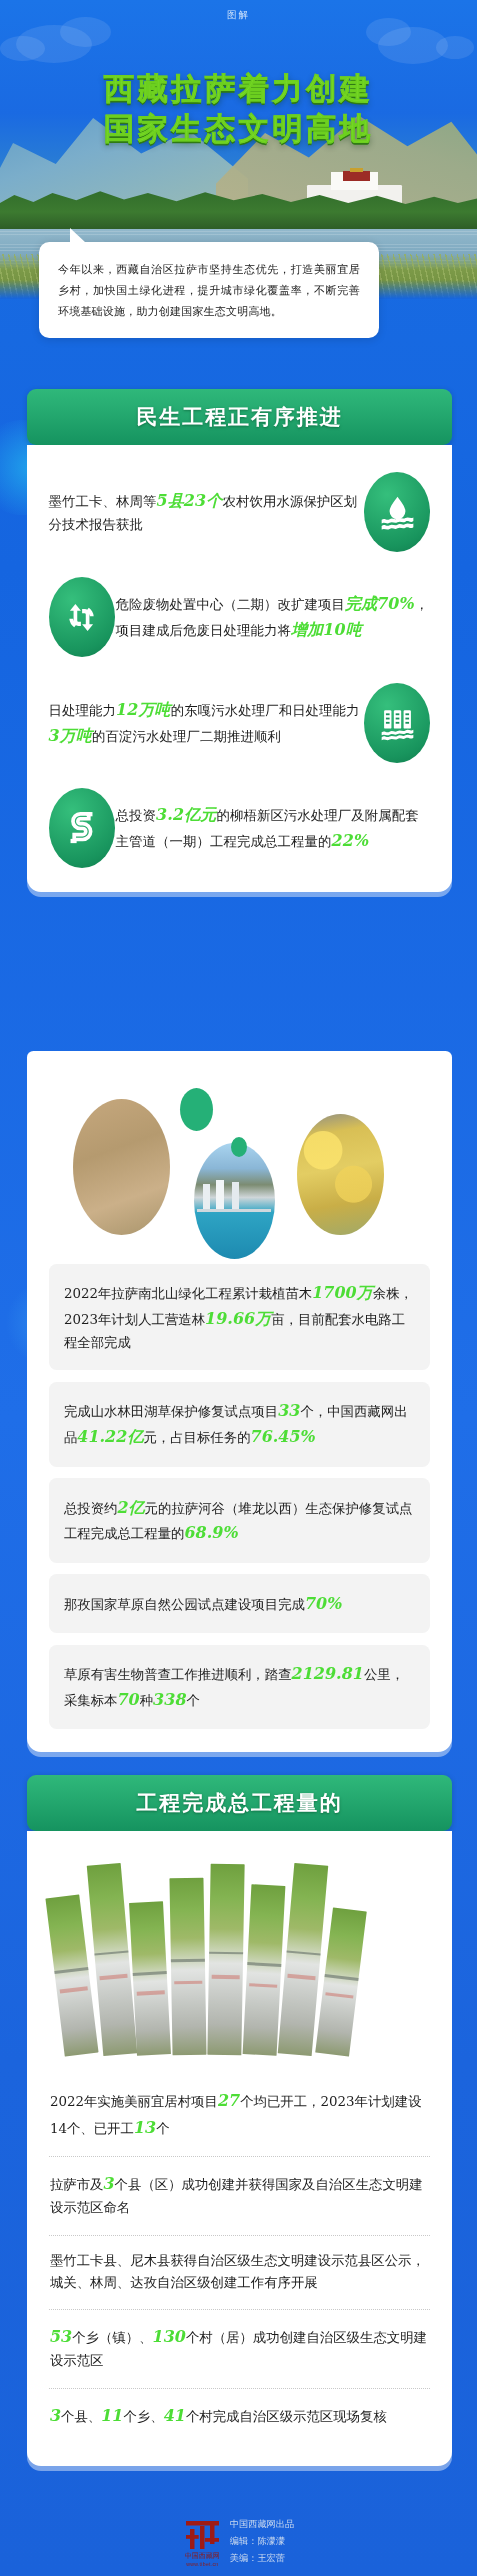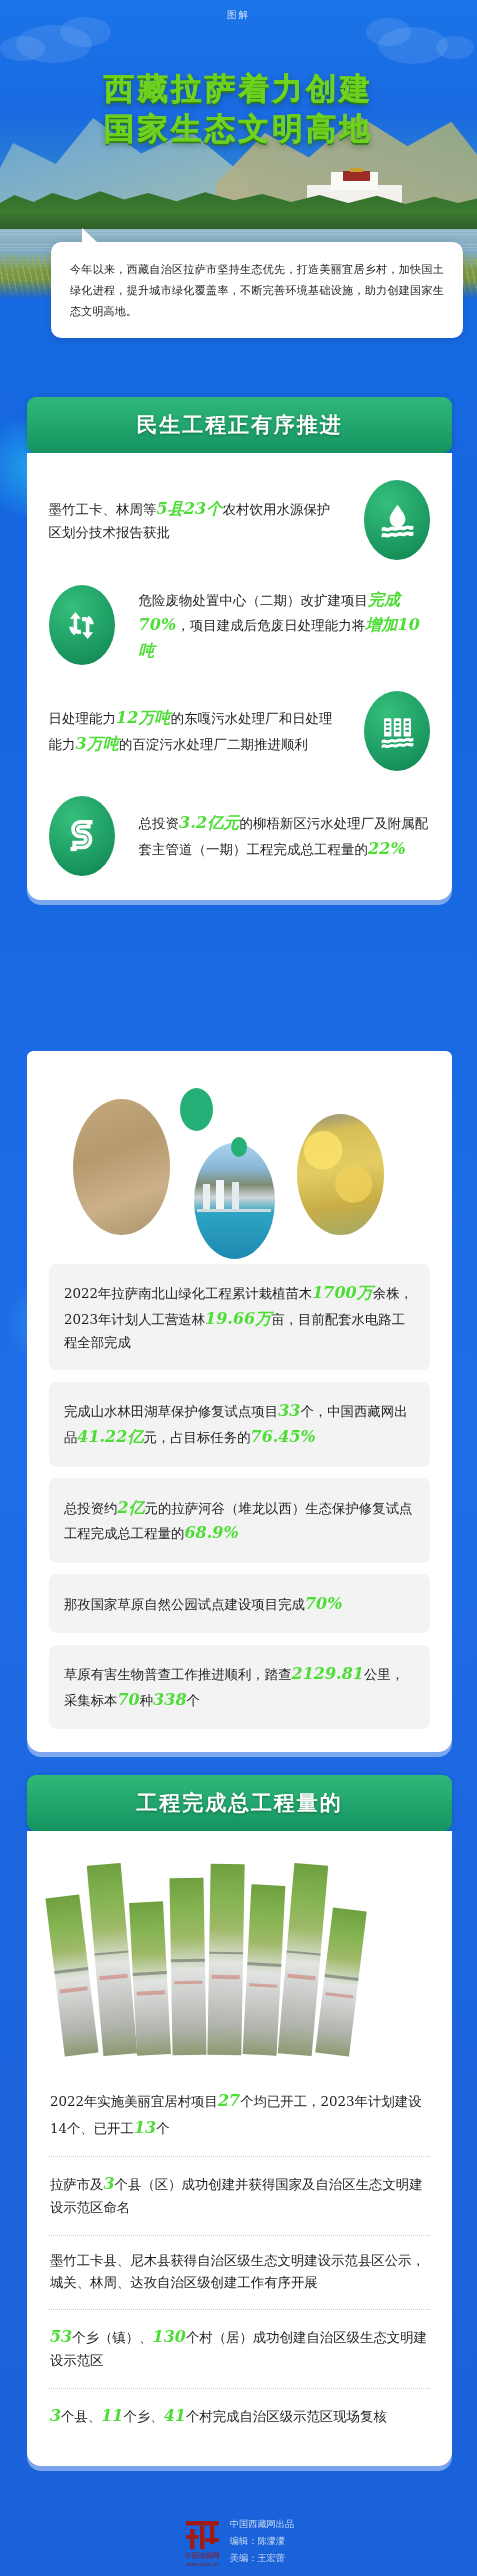--- a/index.html
+++ b/index.html
@@ -85,21 +85,21 @@
   .title-line {
     font-family:"DejaVu Sans","Liberation Sans",sans-serif;
     font-size:30.5px; font-weight:700; letter-spacing:3.2px;
     color:#7ddd2a; line-height:1.32;
     text-shadow:0 1.9px 0 #2f7a14, 0 2.5px 6.4px rgba(0,40,0,.45);
     -webkit-text-stroke:0.6px #6ccf1f;
   }
 
   
   .intro {
-    position:absolute; left:51px; top:242px; width:412px;
+    position:absolute; left:39px; top:242px; width:340px;
     background:#ffffff; border-radius:10.2px; padding:16.5px 19px 15.3px 19px; z-index:7;
     box-shadow:0 1.9px 9px rgba(0,0,0,.13);
   }
   .intro-tail { position:absolute; left:30.5px; top:-14px; width:0;height:0;
     border-left:0 solid transparent; border-right:16.5px solid transparent; border-bottom:15.3px solid #ffffff; }
   .intro p { font-size:11px; line-height:1.95; color:#222; text-align:justify; letter-spacing:0.2px; }
 
   
   .section { position:absolute; left:27px; width:425px; z-index:5; }
   .sec-head {
@@ -119,21 +119,21 @@
     border-right:21.6px solid transparent; border-top:18px solid #15935f;
   }
   .sec-body {
     position:relative; width:425px; background:#fff;
     border-radius:0 0 14px 14px; padding:27px 21.6px 21.6px 21.6px;
     box-shadow:0 5.1px 0 rgba(255,255,255,.42);
   }
   .sec-body.top-round { border-radius:6.4px 6.4px 14px 14px; }
 
   
-  .row { display:flex; align-items:center; gap:24px; margin-bottom:25.4px; }
+  .row { display:flex; align-items:center; gap:1px; margin-bottom:25.4px; }
   .row:last-child { margin-bottom:2.5px; }
   .row.rev { flex-direction:row-reverse; }
   .row-txt { flex:1; font-family:"DejaVu Serif","Liberation Serif",serif;
              font-size:13.4px; line-height:1.62; color:#1d1d1d; letter-spacing:0.1px; }
   .hi { color:#4ddd36; font-weight:700; font-style:italic; font-size:16px; }
   .ico {
     flex:0 0 auto; width:66px; height:80px; border-radius:50%/50%;
     background:radial-gradient(circle at 35% 28%, #35bf7c 0%, #18945d 72%, #0f7a4c 100%);
     display:flex; align-items:center; justify-content:center;
   }
@@ -242,21 +242,21 @@
   <div class="title-wrap">
     <div class="title-line">西藏拉萨着力创建</div>
     <div class="title-line">国家生态文明高地</div>
   </div>
 
   <div class="intro">
     <div class="intro-tail"></div>
     <p>今年以来，西藏自治区拉萨市坚持生态优先，打造美丽宜居乡村，加快国土绿化进程，提升城市绿化覆盖率，不断完善环境基础设施，助力创建国家生态文明高地。</p>
   </div>
 
-  <div class="section" id="sec1" style="top:397px;">
+  <div class="section" id="sec1" style="top:389px;">
     <div class="sec-head">
       <h2>民生工程正有序推进</h2>
     </div>
     <div class="sec-body" id="sec1-body">
         <div class="row">
           <div class="row-txt"><span>墨竹工卡、林周等</span><span class="hi">5县23个</span><span>农村饮用水源保护区划分技术报告获批</span></div>
           <div class="ico">
             <svg viewBox="0 0 64 64">
               <path d="M32 6c-7 10-13 17-13 24a13 13 0 0 0 26 0c0-7-6-14-13-24z"></path>
               <path d="M6 44c5-4 8 2 13-1s8 2 13-1 8 2 13-1 8 2 13-1v6c-5 4-8-2-13 1s-8-2-13 1-8-2-13 1-8-2-13 1z"></path>

